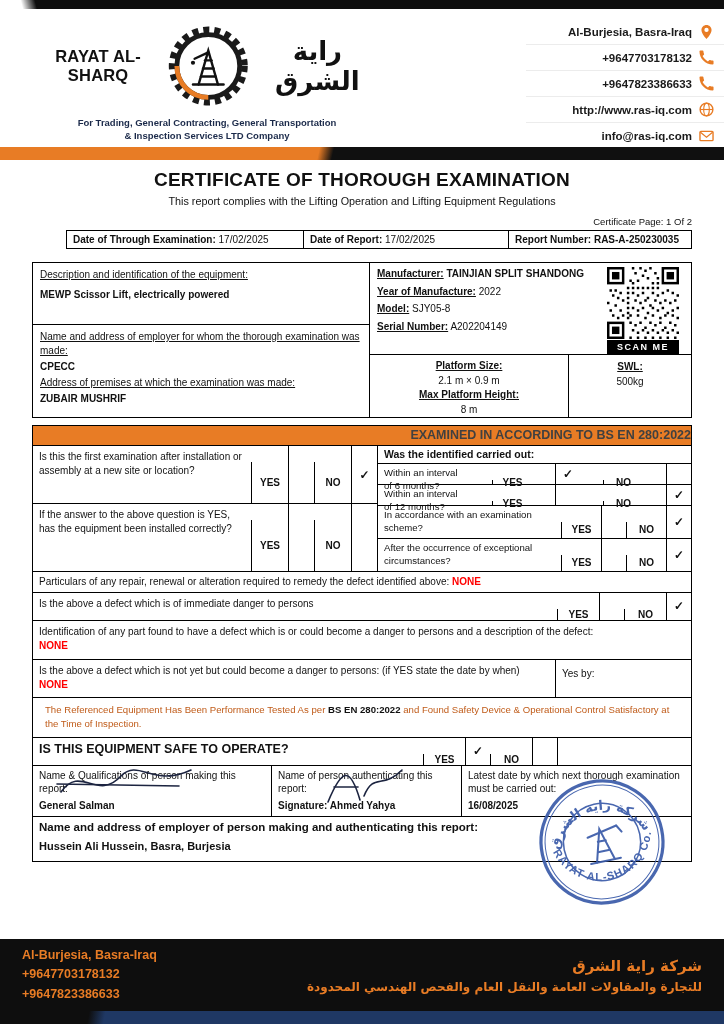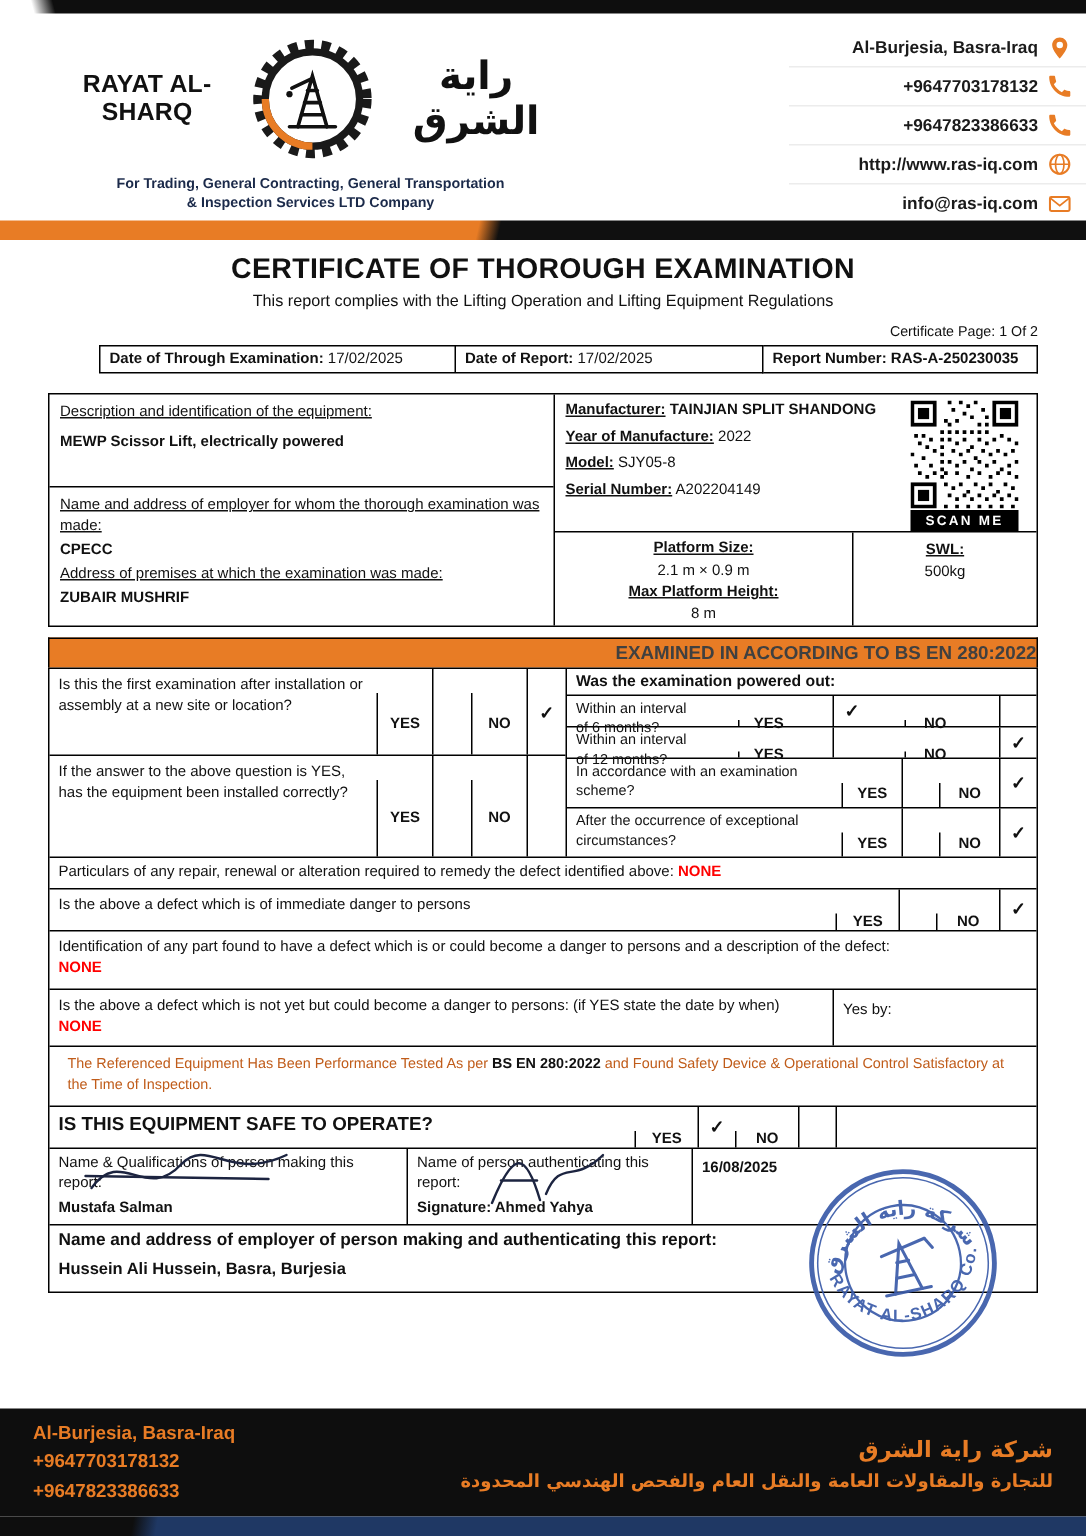--- a/index.html
+++ b/index.html
@@ -293,21 +293,21 @@
           </div>
           <div class="q-block qb2">
             <div class="q-text">If the answer to the above question is YES, has the equipment been installed correctly?</div>
             <div class="opt">YES</div>
             <div class="chk"></div>
             <div class="opt">NO</div>
             <div class="chk"></div>
           </div>
         </div>
         <div class="q-right">
-          <div class="q-head">Was the examination powered out:</div>
+          <div class="q-head">Was the identified carried out:</div>
           <div class="sub-row sr12">
             <div class="q-text">Within an interval of 6 months?</div>
             <div class="opt">YES</div>
             <div class="chk">✓</div>
             <div class="opt">NO</div>
             <div class="chk"></div>
           </div>
           <div class="sub-row sr12">
             <div class="q-text">Within an interval of 12 months?</div>
             <div class="opt">YES</div>
@@ -377,34 +377,35 @@
 
       <div class="row flexr sig">
         <div class="sig-col c1">
           <div>Name &amp; Qualifications of person making this report:</div>
           <svg class="sig-svg" viewBox="0 0 170 48">
             <g fill="none" stroke="#1c2440" stroke-width="1.6" stroke-linecap="round">
               <path d="M10 32 C 30 4, 46 42, 70 16 C 88 -2, 102 28, 140 10"></path>
               <path d="M6 24 L 128 26"></path>
             </g>
           </svg>
-          <div class="name">Mustafa Salman</div>
+          <div class="name">General Salman</div>
         </div>
         <div class="sig-col c2">
           <div>Name of person authenticating this report:</div>
           <svg class="sig-svg" viewBox="0 0 130 50">
             <g fill="none" stroke="#1c2440" stroke-width="1.6" stroke-linecap="round">
               <path d="M22 40 C 36 6, 44 4, 54 38"></path>
               <path d="M28 25 L 52 25"></path>
               <path d="M58 34 C 68 10, 76 28, 96 8"></path>
             </g>
           </svg>
           <div class="name">Signature: Ahmed Yahya</div>
         </div>
         <div class="sig-col c3">
+          <div>Latest date by which next thorough examination must be carried out:</div>
           <div class="name">16/08/2025</div>
         </div>
       </div>
 
       <div class="row empl">
         <div class="l1">Name and address of employer of person making and authenticating this report:</div>
         <div class="l2">Hussein Ali Hussein, Basra, Burjesia</div>
       </div>
     </div>
   </div>

